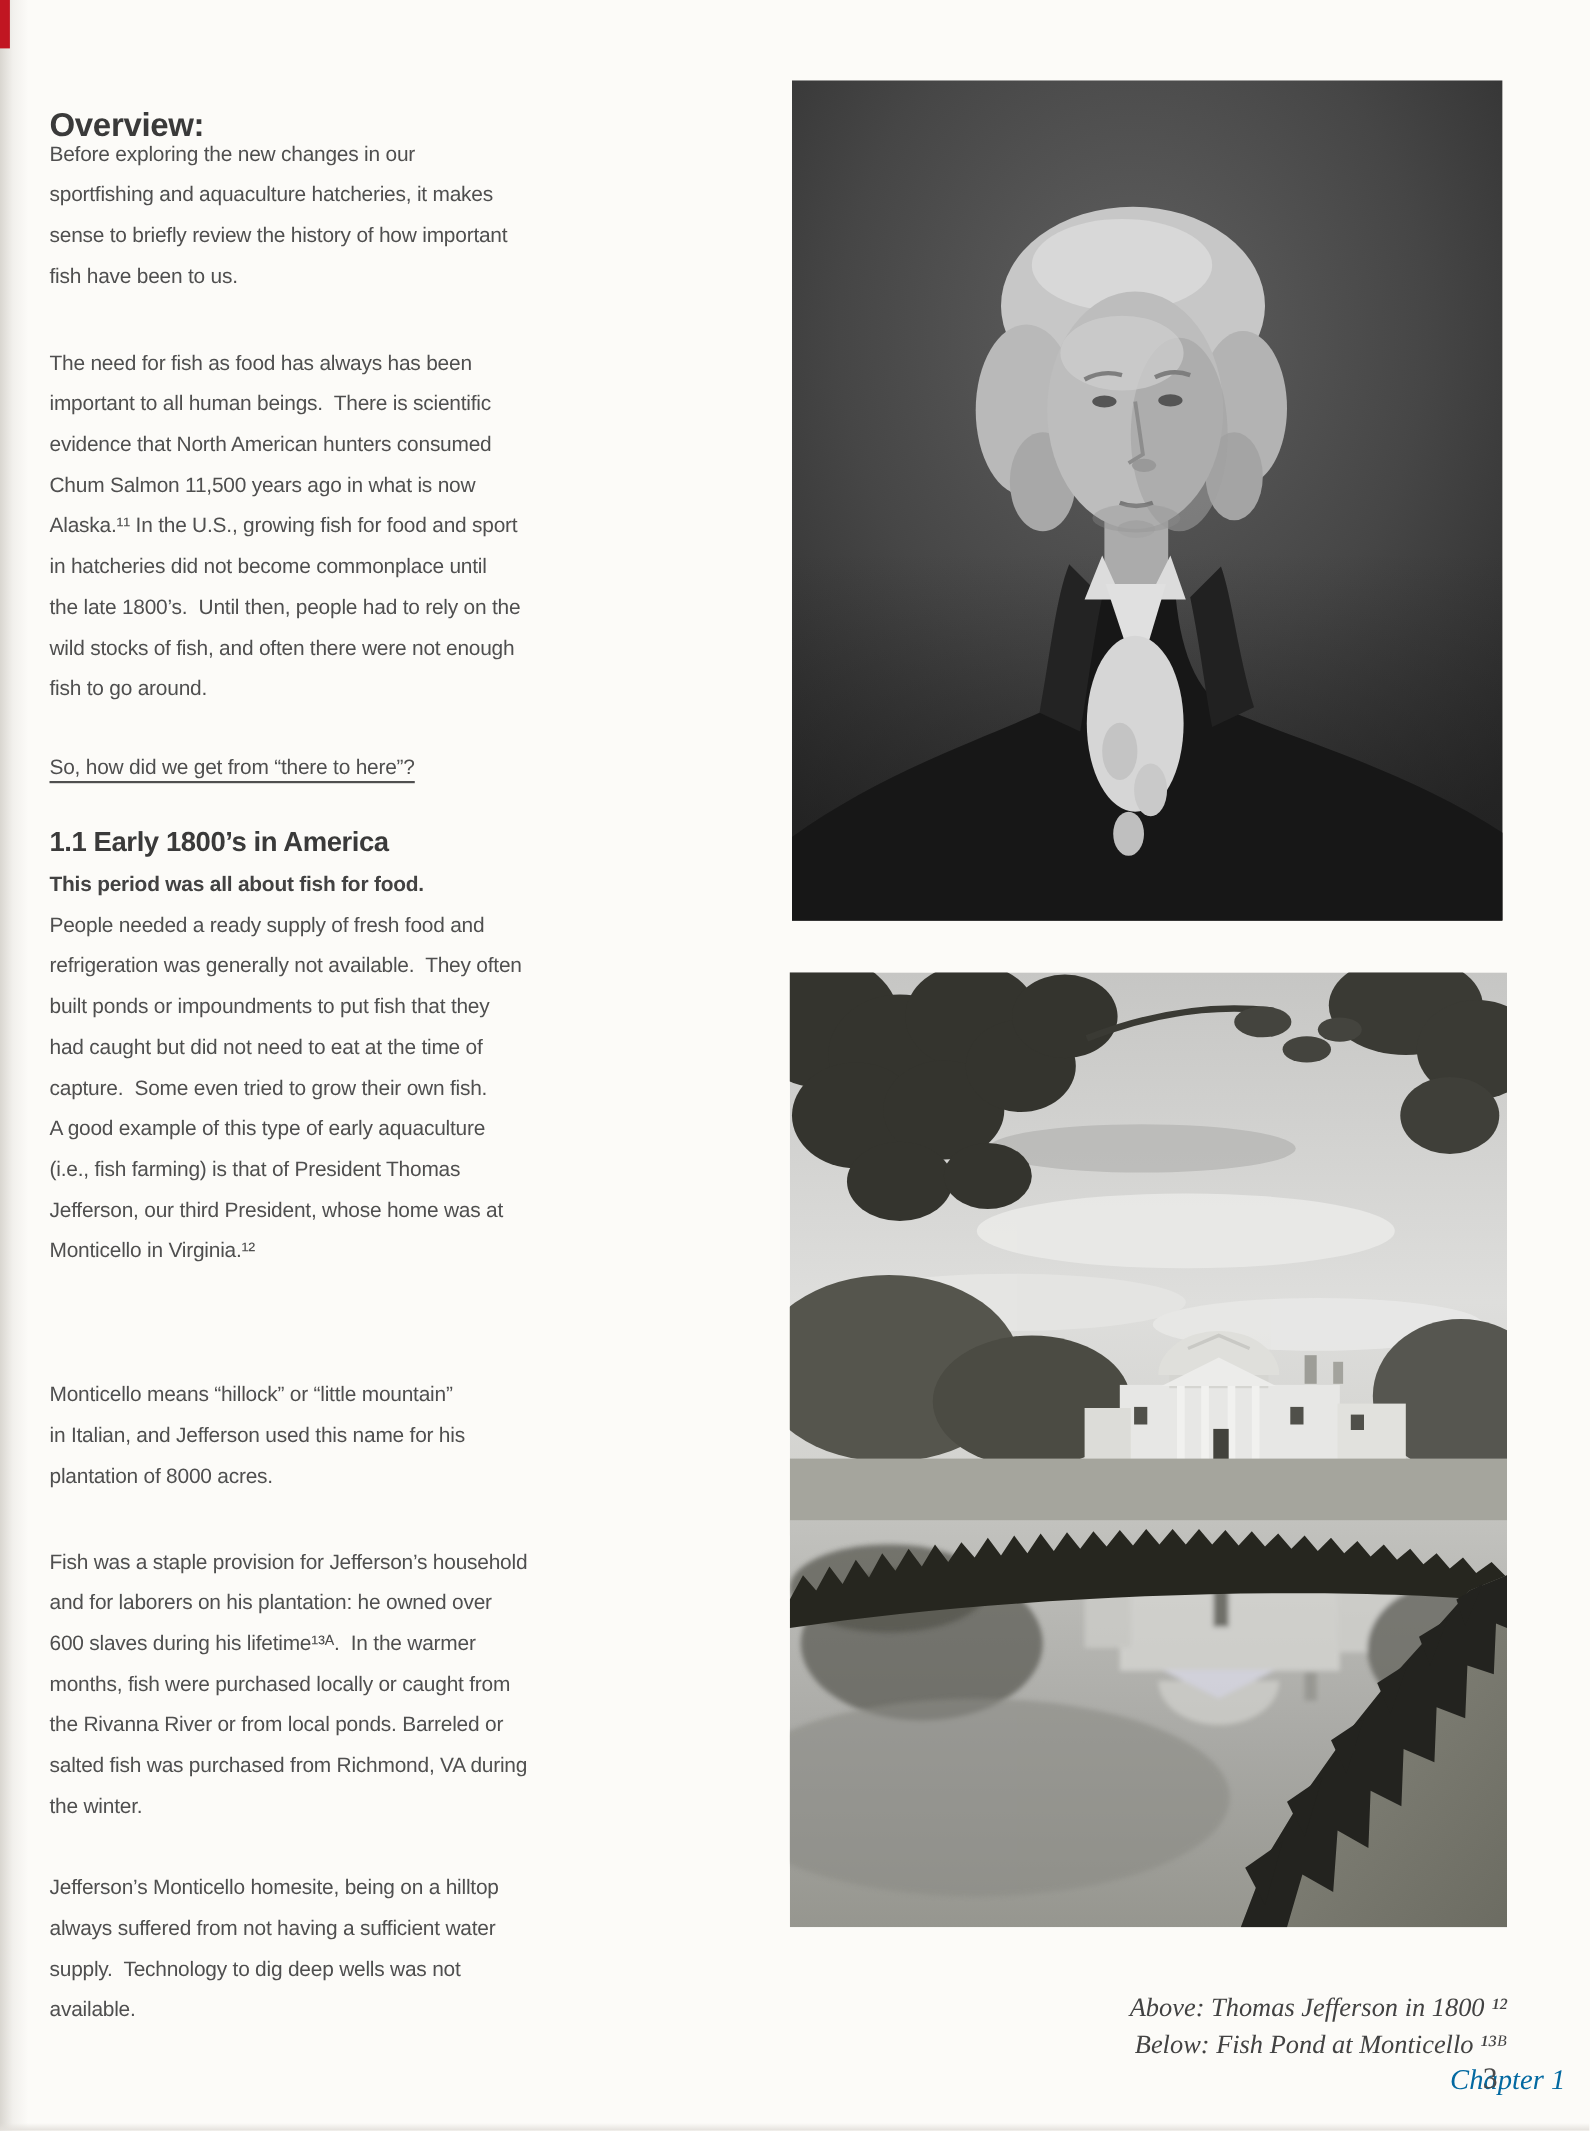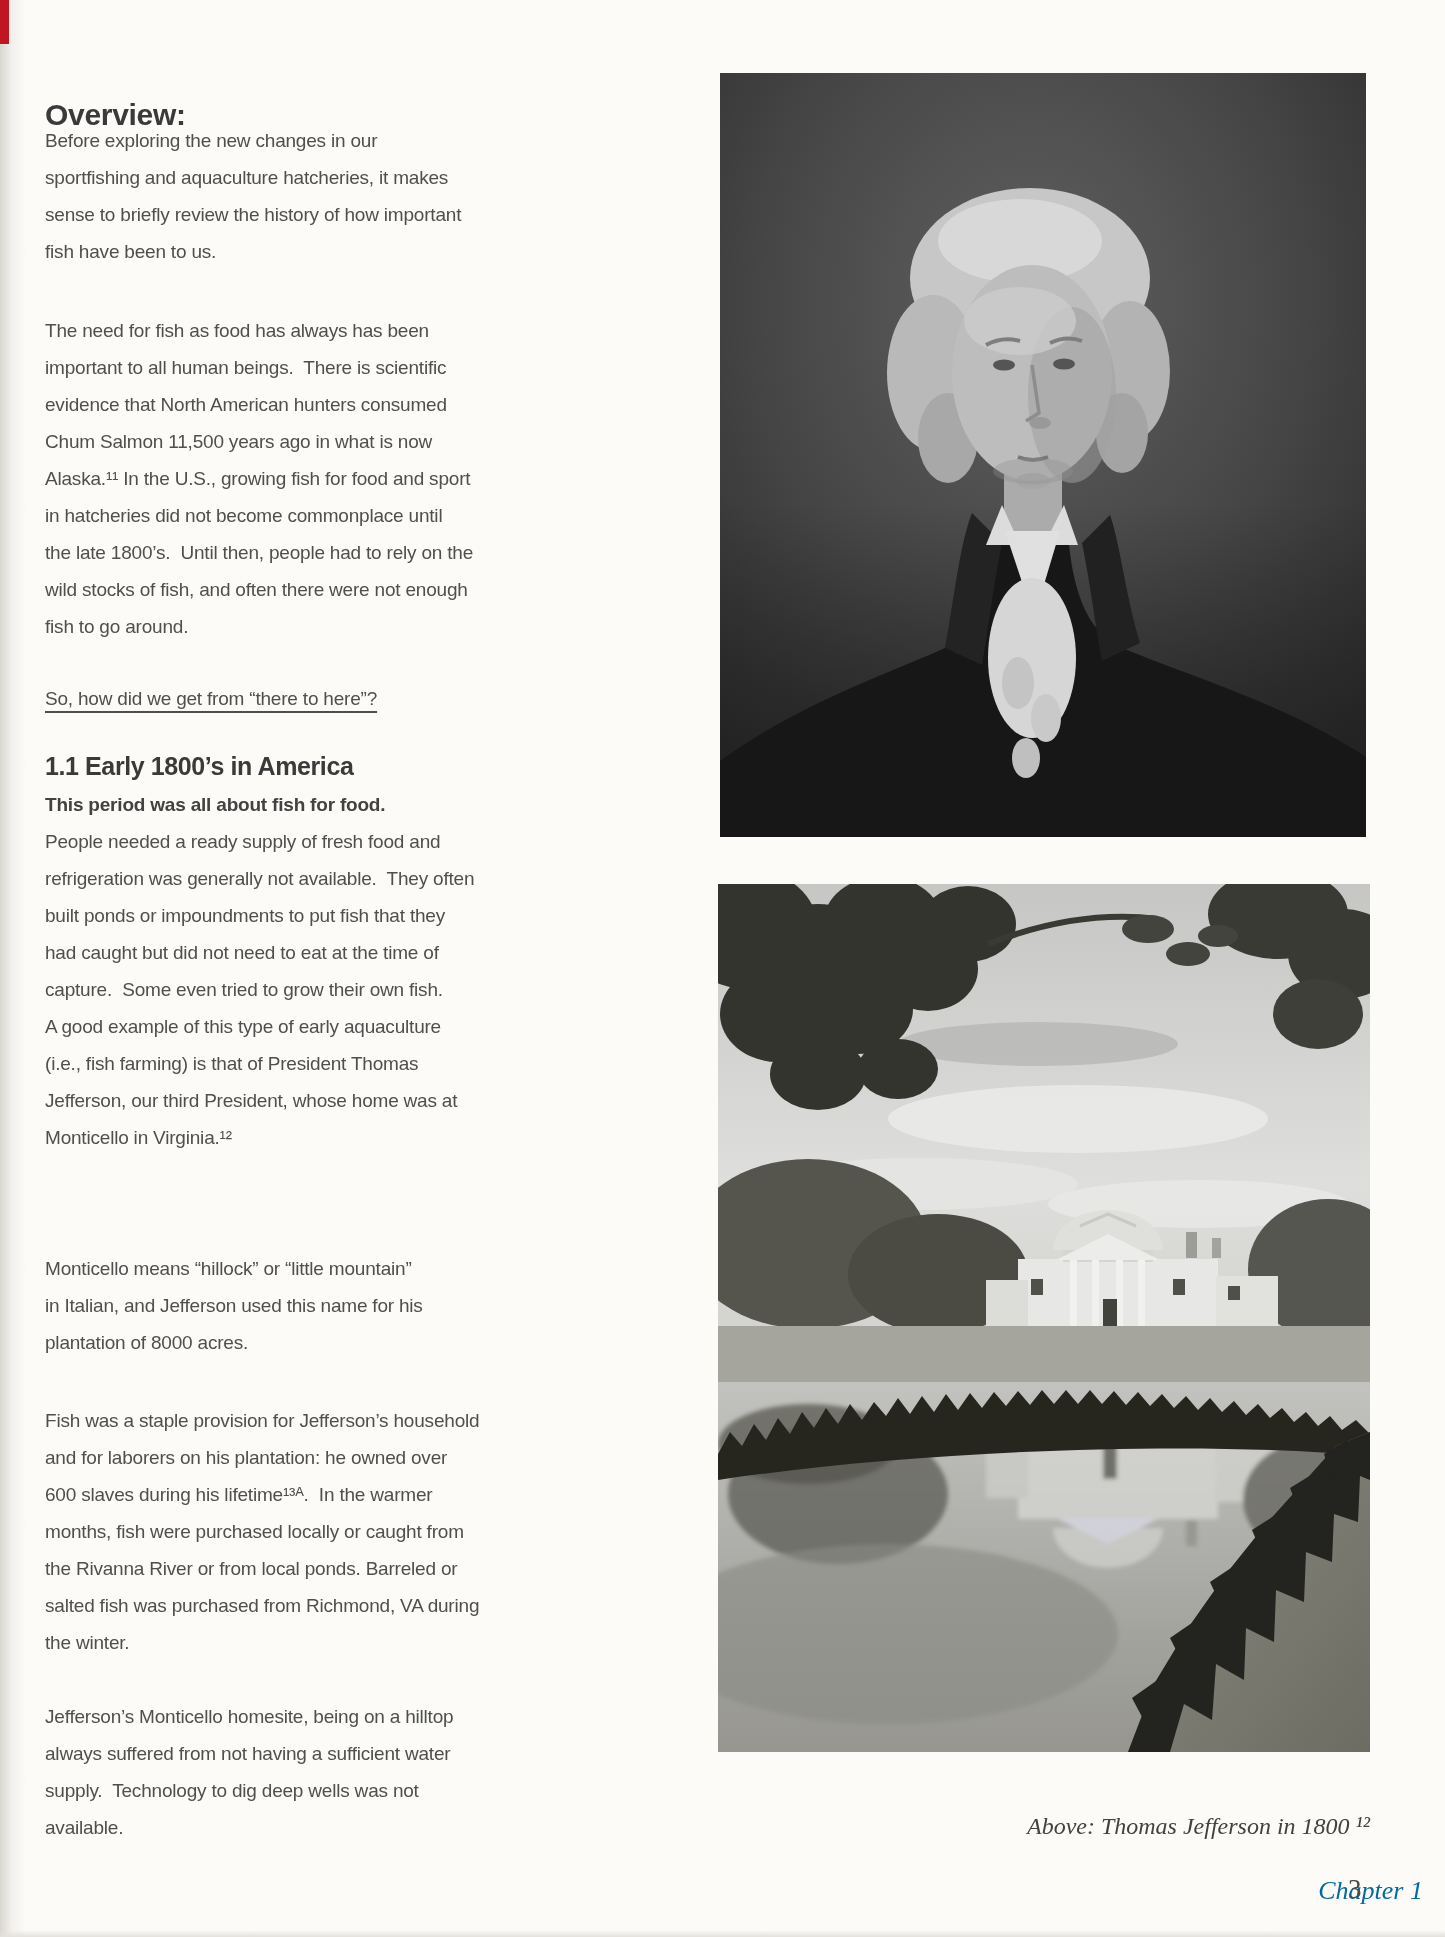--- a/index.html
+++ b/index.html
@@ -279,18 +279,19 @@
       <path d="M270,60 Q360,25 440,35" stroke="#3a3a34" stroke-width="6" fill="none"></path>
       <ellipse cx="430" cy="45" rx="26" ry="14" fill="#44443e"></ellipse>
       <ellipse cx="470" cy="70" rx="22" ry="12" fill="#44443e"></ellipse>
       <ellipse cx="500" cy="52" rx="20" ry="11" fill="#44443e"></ellipse>
     </g>
   </svg>
 </div>
 
 <div class="captions">
   <div>Above: Thomas Jefferson in 1800 ¹²</div>
+  <div>Below: Fish Pond at Monticello ¹³ᴮ</div>
 </div>
 
 <div class="footer-chapter">Chapter 1</div>
 <div class="footer-page">3</div>
 
 <div class="edge-shade-bottom"></div>
 
 </body></html>

